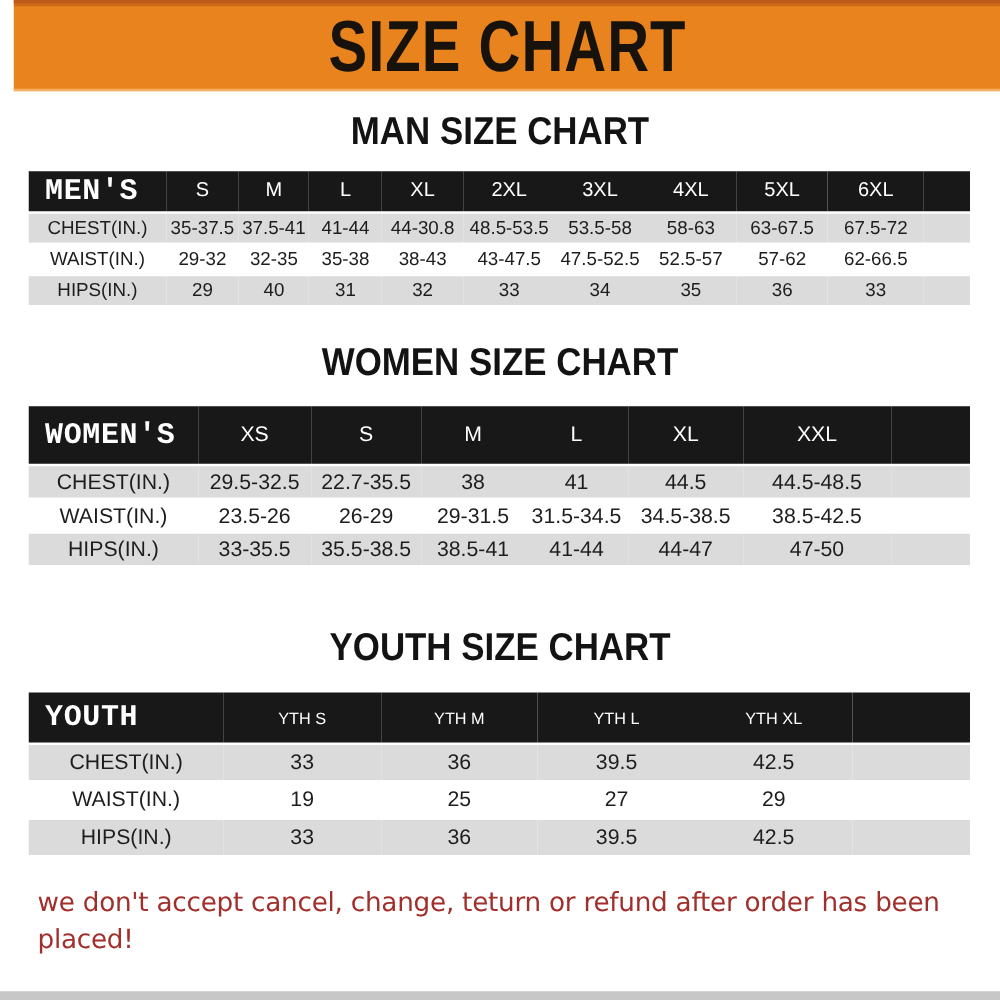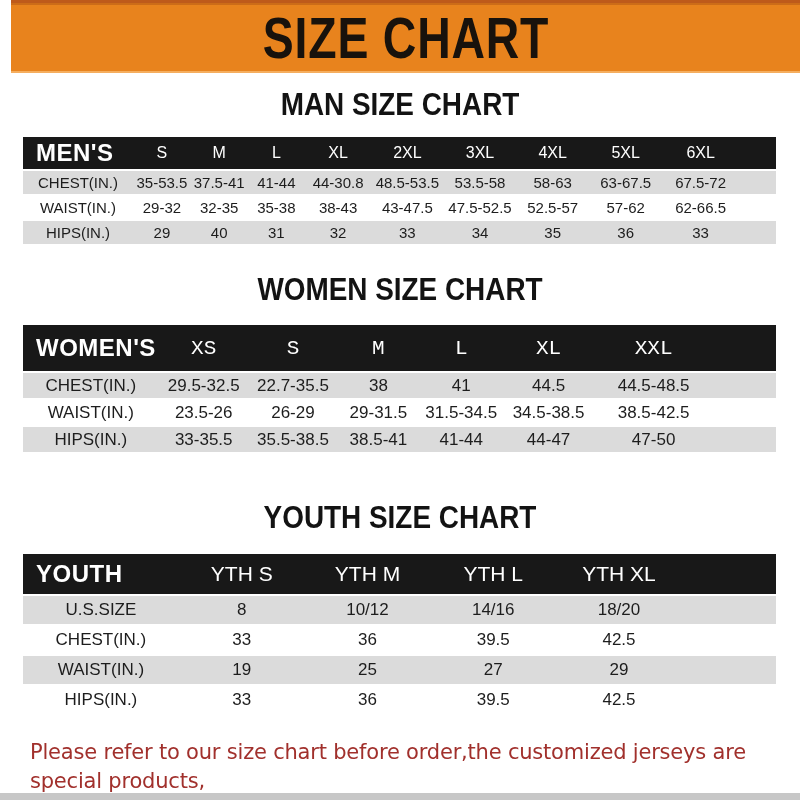--- a/index.html
+++ b/index.html
@@ -27,35 +27,35 @@
   .hd2{margin-top:26px;margin-bottom:15px;}
   .hd3{margin-top:46px;margin-bottom:16px;}
   
   table.size-table{
     border-collapse:separate;border-spacing:0 2px;
     width:753px;margin-left:23px;table-layout:fixed;
   }
   table.size-table thead th{
     background:#181818;color:#ffffff;vertical-align:middle;
   }
-  .hlabel{text-align:left;padding-left:13px;font-size:24px;font-weight:bold;letter-spacing:.5px;}
+  .hlabel{text-align:left;padding-left:13px;font-size:24px;font-weight:bold;letter-spacing:.5px;font-family:Liberation Mono, monospace;}
   .hcol{font-weight:normal;text-align:center;color:#f2f2f2;}
   table.size-table tbody td{
     text-align:center;color:#1d1d1d;vertical-align:middle;padding:0;
   }
   table.size-table tbody tr:nth-child(odd) td{background:#DBDBDB;}
   table.size-table tbody tr:nth-child(even) td{background:#ffffff;}
   .t-men   thead th{height:30px;}
   .t-men   .hcol{font-size:16px;}
   .t-men   tbody td{height:23px;font-size:15px;}
   .t-women thead th{height:44px;}
-  .t-women .hcol{font-size:21px;font-family:Liberation Mono, monospace;}
+  .t-women .hcol{font-size:17px;}
   .t-women tbody td{height:25px;font-size:17px;}
   .t-youth thead th{height:38px;}
-  .t-youth .hcol{font-size:21px;}
+  .t-youth .hcol{font-size:13px;}
   .t-youth tbody td{height:28px;font-size:17px;}
   
   .footer{
     margin:22px 0 0 30px;color:#A1302C;font-size:21px;line-height:29px;
     font-family:"DejaVu Sans",sans-serif;letter-spacing:-0.2px;
   }
   .bottom-strip{
     position:absolute;left:0;bottom:0;width:800px;height:7px;background:#c7c7c7;
   }
 </style>
@@ -93,21 +93,21 @@
           <th class="hcol">3XL</th>
           <th class="hcol">4XL</th>
           <th class="hcol">5XL</th>
           <th class="hcol">6XL</th>
           <th class="hcol"></th>
         </tr>
       </thead>
     <tbody>
         <tr>
           <td>CHEST(IN.)</td>
-          <td>35-53.5</td>
+          <td>35-37.5</td>
           <td>37.5-41</td>
           <td>41-44</td>
           <td>44-30.8</td>
           <td>48.5-53.5</td>
           <td>53.5-58</td>
           <td>58-63</td>
           <td>63-67.5</td>
           <td>67.5-72</td>
           <td></td>
         </tr>
@@ -217,28 +217,20 @@
           <th class="hlabel">YOUTH</th>
           <th class="hcol">YTH S</th>
           <th class="hcol">YTH M</th>
           <th class="hcol">YTH L</th>
           <th class="hcol">YTH XL</th>
           <th class="hcol"></th>
         </tr>
       </thead>
     <tbody>
         <tr>
-          <td>U.S.SIZE</td>
-          <td>8</td>
-          <td>10/12</td>
-          <td>14/16</td>
-          <td>18/20</td>
-          <td></td>
-        </tr>
-        <tr>
           <td>CHEST(IN.)</td>
           <td>33</td>
           <td>36</td>
           <td>39.5</td>
           <td>42.5</td>
           <td></td>
         </tr>
         <tr>
           <td>WAIST(IN.)</td>
           <td>19</td>
@@ -253,17 +245,16 @@
           <td>36</td>
           <td>39.5</td>
           <td>42.5</td>
           <td></td>
         </tr>
       </tbody>
   </table>
 </section>
 
 <footer class="footer">
-  <div>Please refer to our size chart before order,the customized jerseys are special products,</div>
   <div>we don't accept cancel, change, teturn or refund after order has been placed!</div>
 </footer>
 
 <div class="bottom-strip"></div>
 
 </body></html>

